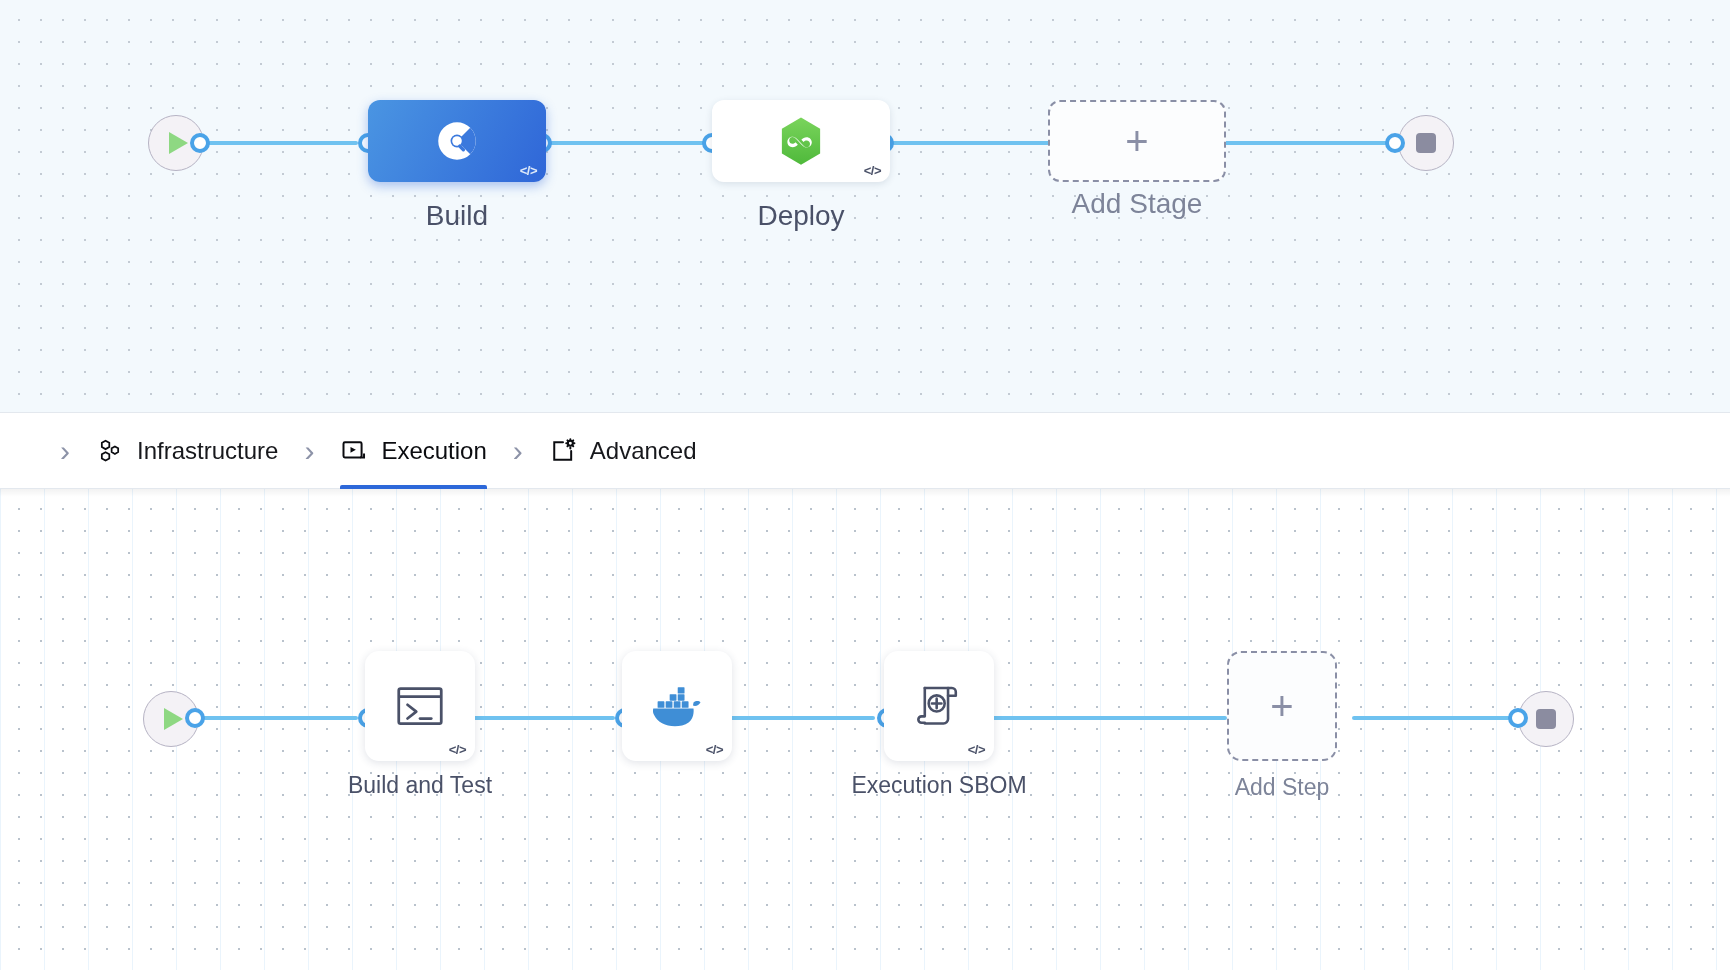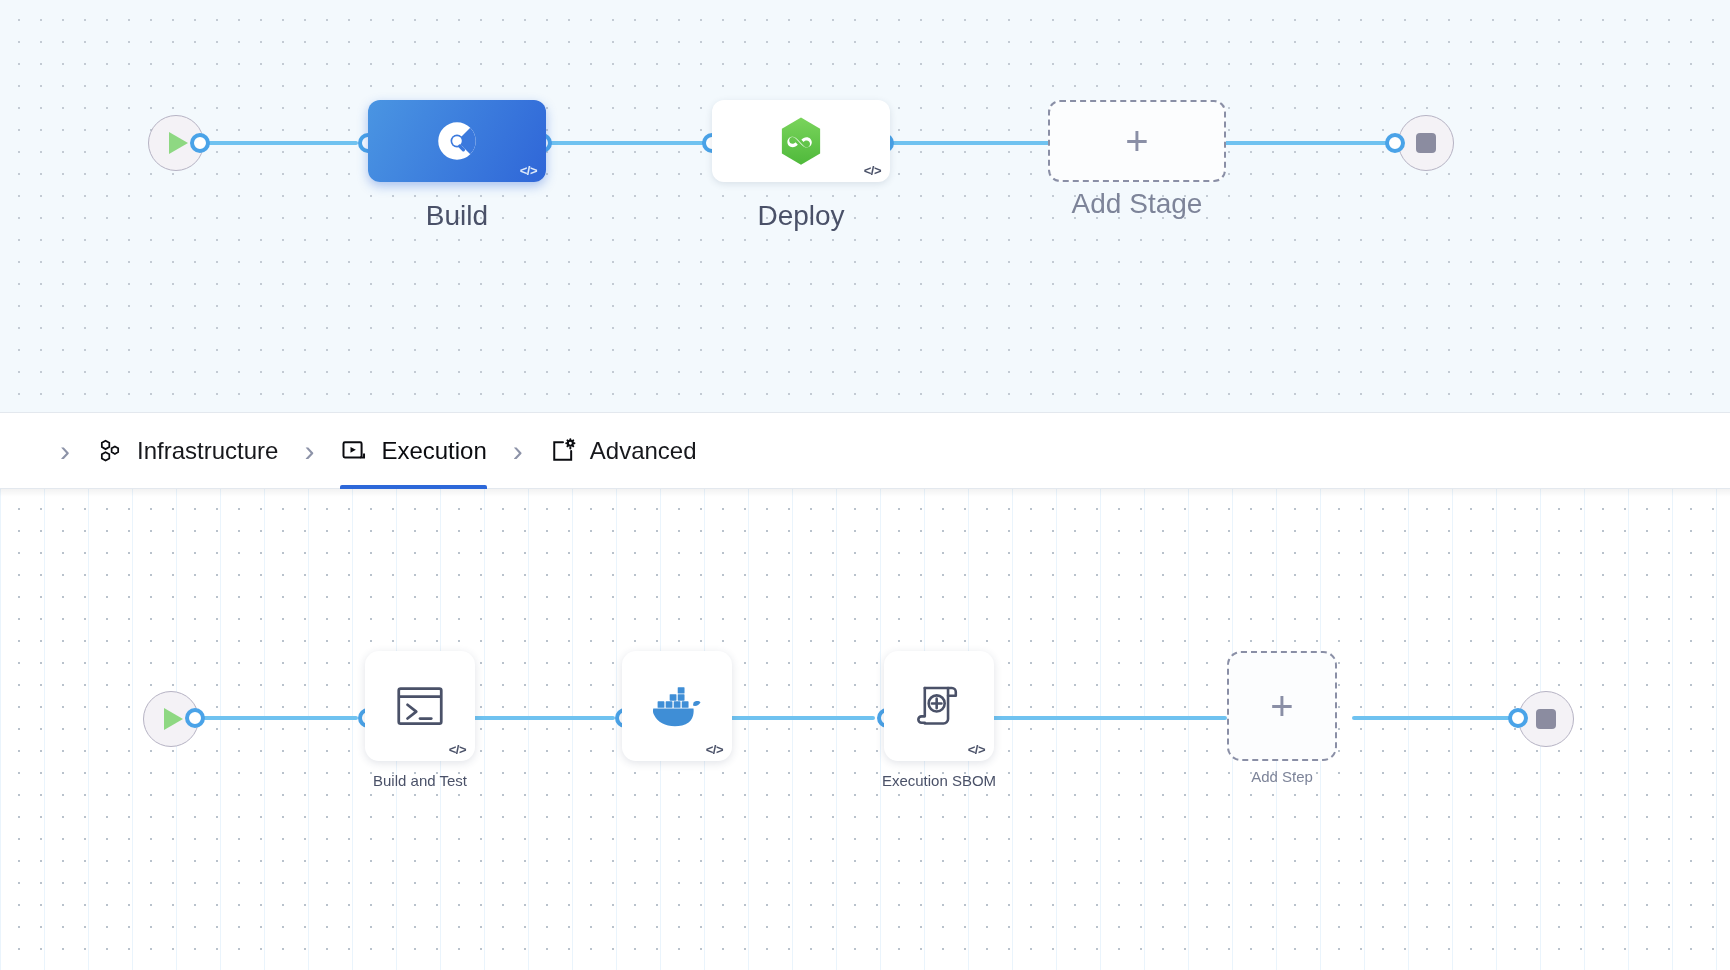--- a/index.html
+++ b/index.html
@@ -105,21 +105,21 @@
     position: relative; width: 110px; height: 110px; border-radius: 14px;
     background: #ffffff; box-shadow: 0 2px 8px rgba(40,60,90,0.14);
     display: flex; align-items: center; justify-content: center;
   }
   .step-card.ghost {
     background: #fcfdfe; border: 2.5px dashed #8a8fa6; box-shadow: none;
   }
   .step-label {
     position: absolute; left: 50%; transform: translateX(-50%);
     top: 122px; width: 210px; text-align: center;
-    font-size: 15px; color: #4a5168; line-height: 1.12;
+    font-size: 23px; color: #4a5168; line-height: 1.12;
   }
   .step-label.muted { color: #7d8499; }
 
   
   .tabbar {
     position: absolute; left: 0; right: 0; top: 412px; height: 77px;
     background: #ffffff; border-top: 1px solid #e3e8ee;
     border-bottom: 1px solid #e3e8ee;
     display: flex; align-items: center; padding-left: 34px;
   }
@@ -302,21 +302,21 @@
         </div>
         <div class="step-label">Execution SBOM</div>
       </div>
       <div class="dot-port" style="left:877px; top:219px;"></div>
       <div class="dot-port" style="left:964px; top:219px;"></div>
 
       <div class="step-wrap" style="left:1227px; top:162px;">
         <div class="step-card ghost">
           <span class="plus-glyph">+</span>
         </div>
-        <div class="step-label muted" style="top:118px;">Add Step</div>
+        <div class="step-label muted" style="top:124px;">Add Step</div>
       </div>
 
       <div class="dot-port" style="left:1508px; top:219px;"></div>
       <div class="terminal" style="left:1518px; top:202px;">
         <div class="stop-sq"></div>
       </div>
 
     </div>
   </div>
 

